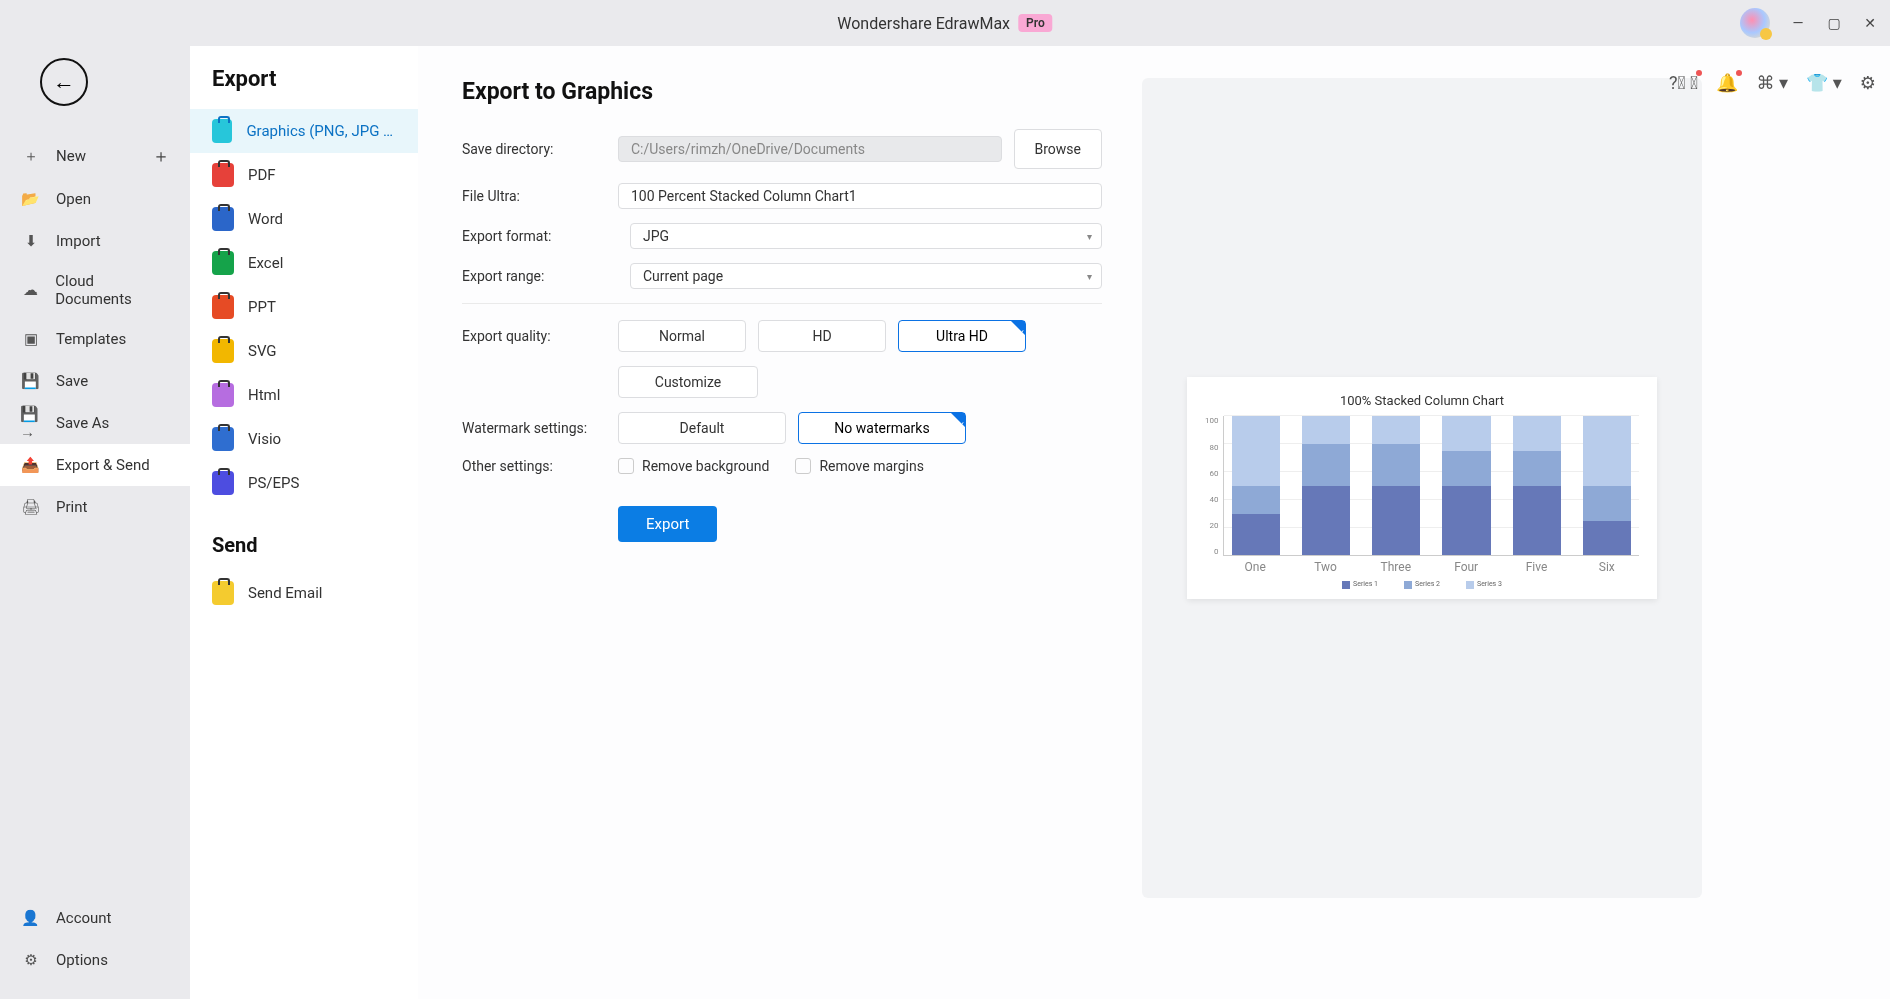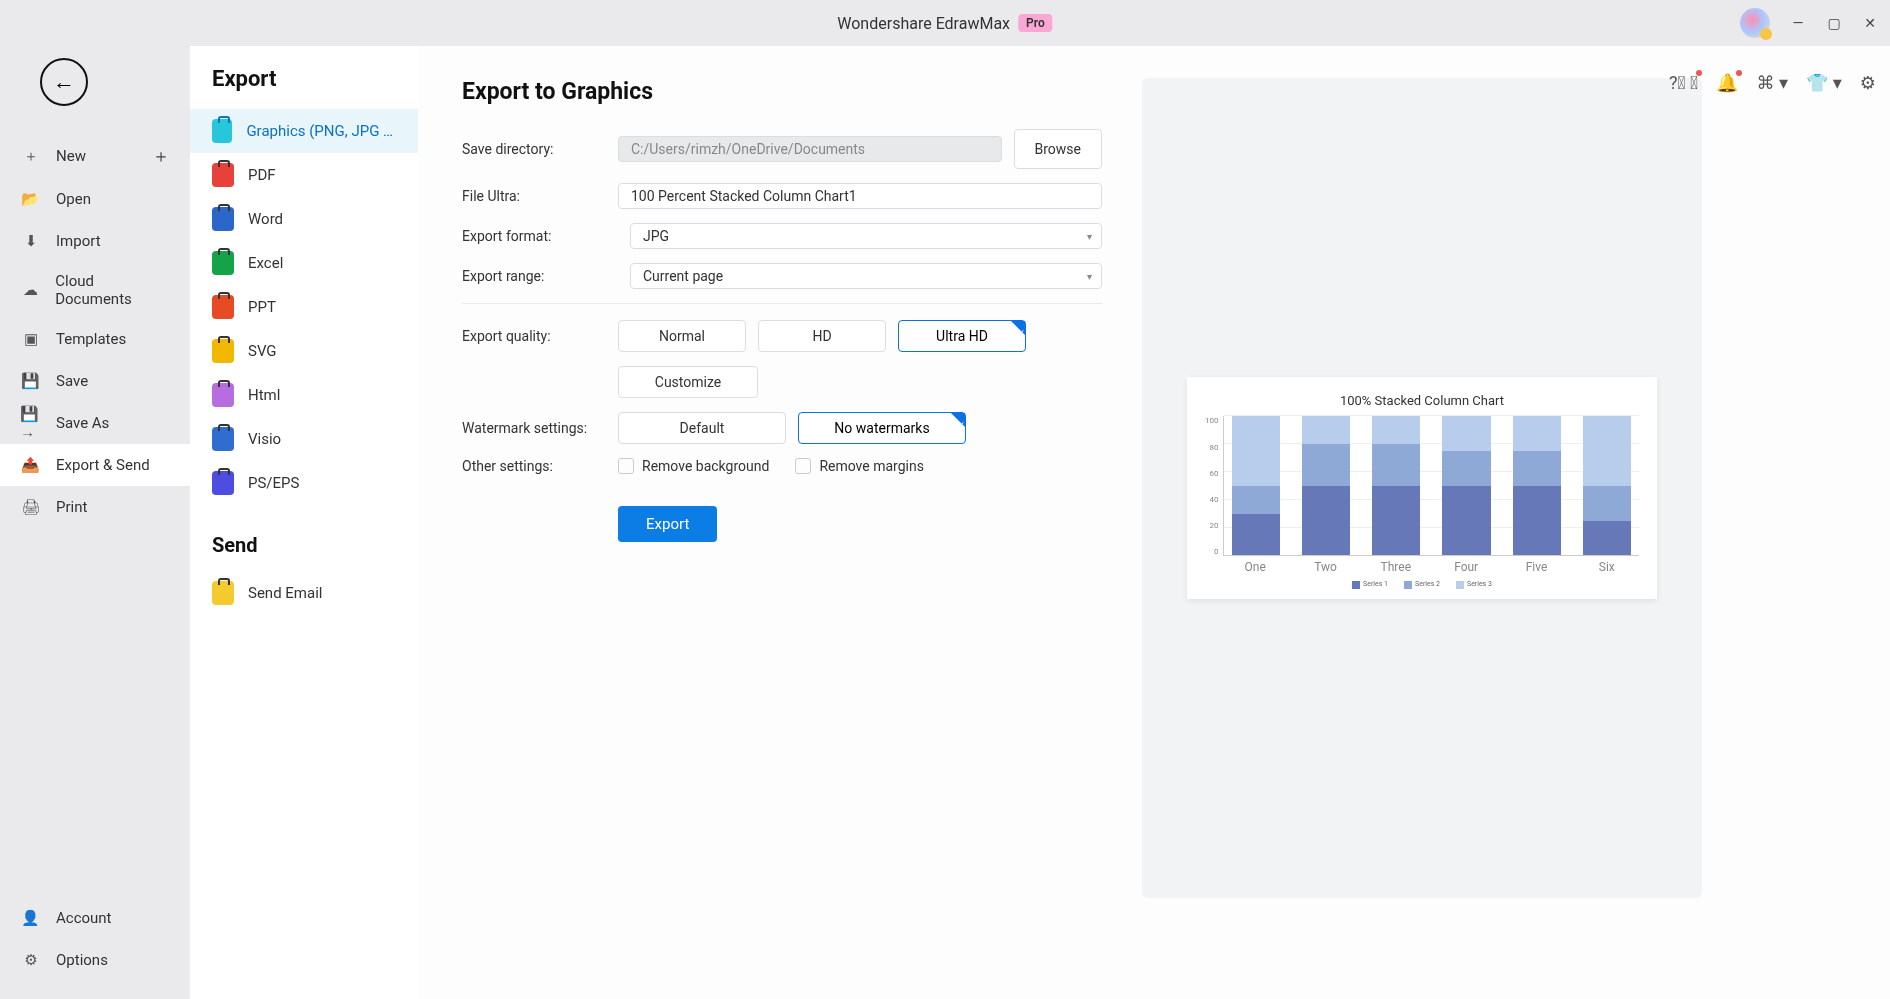--- a/index.html
+++ b/index.html
@@ -58,21 +58,21 @@
 .chart-title { text-align:center;font-size:13px;color:#333;margin-bottom:8px; }
 .chart-body { display:flex;height:140px; }
 .yaxis { display:flex;flex-direction:column;justify-content:space-between;font-size:8px;color:#888;text-align:right;padding-right:4px; }
 .plot { flex:1;display:flex;align-items:flex-end;gap:22px;padding:0 8px;border-left:1px solid #ccc;border-bottom:1px solid #ccc;position:relative; }
 .plot .grid { position:absolute;left:0;right:0;height:1px;background:#eee; }
 .barcol { flex:1;display:flex;flex-direction:column;justify-content:flex-end;height:100%;position:relative; }
 .seg { width:100%; }
 .seg.s1{background:#6678b8;} .seg.s2{background:#8ea9d6;} .seg.s3{background:#b8cceb;}
 .xaxis { display:flex;gap:22px;padding:4px 8px 0 26px;font-size:12px;color:#888; }
 .xaxis span { flex:1;text-align:center; }
-.legend { display:flex;gap:16px;justify-content:center;font-size:7px;color:#666;margin-top:6px; }
+.legend { display:flex;gap:26px;justify-content:center;font-size:7px;color:#666;margin-top:6px; }
 .legend .sw { display:inline-block;width:8px;height:8px;margin-right:3px;vertical-align:middle; }
 </style>
 </head>
 <body>
 
 <div class="titlebar">
   <div class="titlebar-center">
     <span class="appname">Wondershare EdrawMax</span>
     <span class="pro-badge">Pro</span>
   </div>

